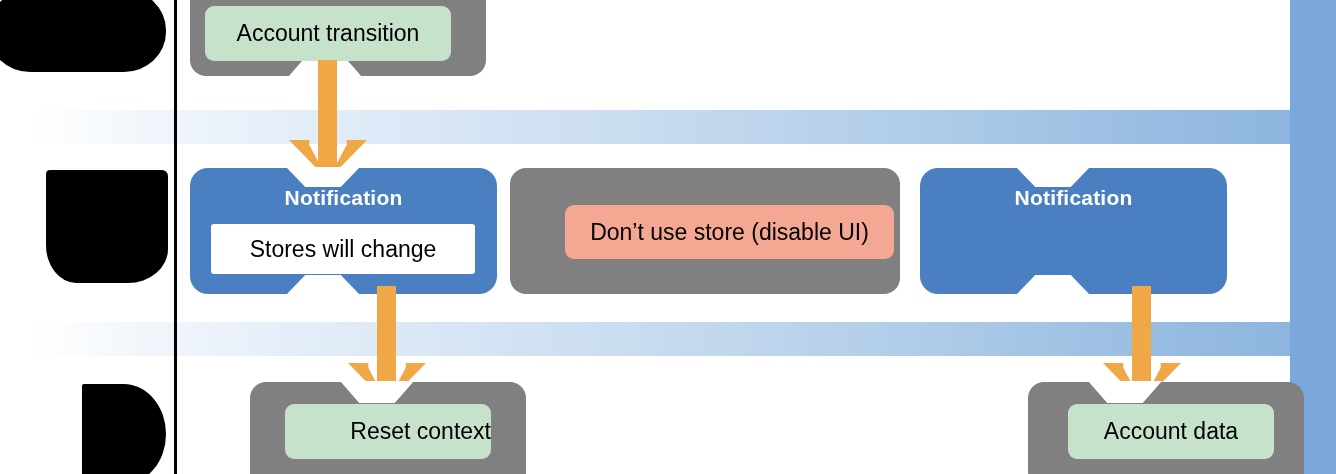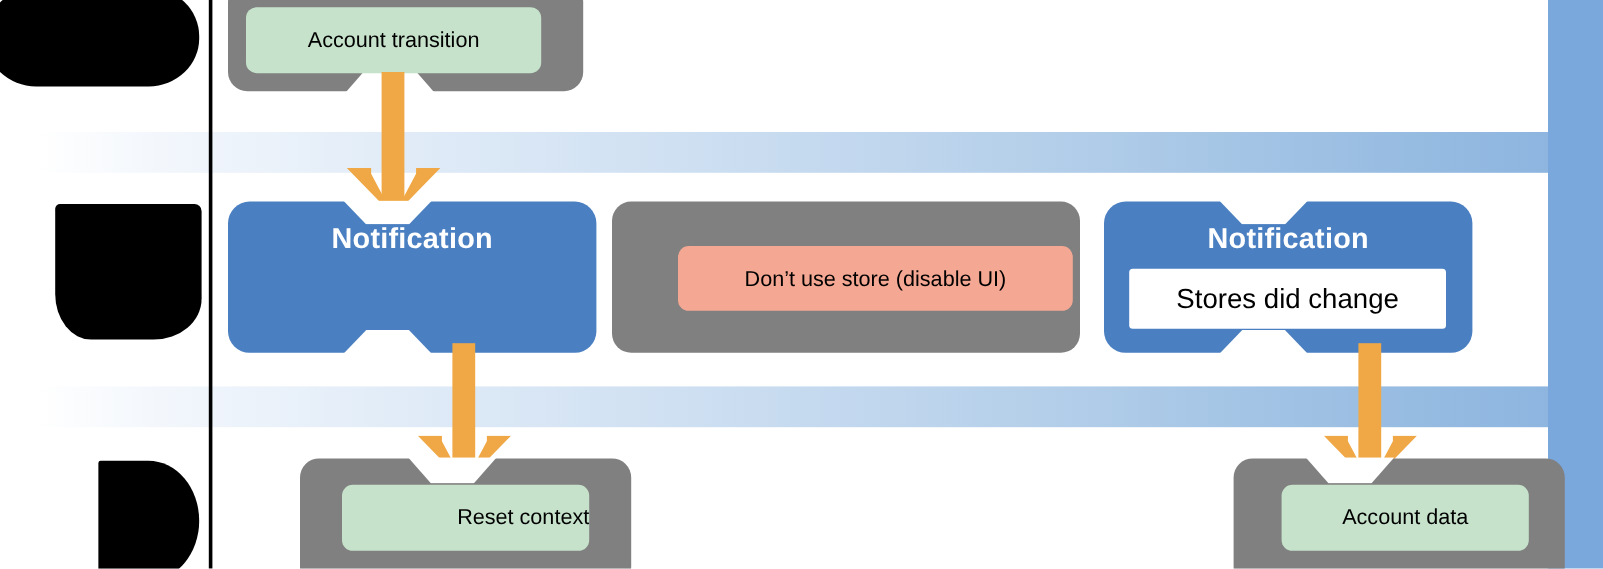--- a/index.html
+++ b/index.html
@@ -80,41 +80,41 @@
     clip-path:polygon(0 0,26% 100%,74% 100%,100% 0);
   }
 
   
   .pill{
     position:absolute;
     display:flex;
     align-items:center;
     justify-content:center;
     border-radius:9px;
-    font-size:18px;
+    font-size:23px;
     color:#000000;
     white-space:nowrap;
   }
   .pill.green{ background:#c6e2cb; }
   .pill.red{   background:#f4a792; }
 
   
   .notif{
     position:absolute;
     background:#4a7fc1;
     border-radius:18px;
   }
   .notif-title{
     position:absolute;
     left:0;right:0;
     top:18px;
     text-align:center;
     color:#ffffff;
     font-weight:bold;
-    font-size:24px;
+    font-size:21px;
     letter-spacing:.2px;
   }
   .notif-body{
     position:absolute;
     background:#ffffff;
     border-radius:3px;
     display:flex;
     align-items:center;
     justify-content:center;
     font-size:23px;
@@ -177,32 +177,32 @@
   <div class="pill green" style="left:205px;top:6px;width:246px;height:55px;">
     <span>Account transition</span>
   </div>
 
   <div class="arrow-shaft" style="left:318px;top:60px;height:115px;"></div>
   <div class="arrow-head" style="left:289px;top:140px;"></div>
 
   <div class="notif" style="left:190px;top:168px;width:307px;height:126px;">
     <div class="notif-notch-top" style="left:96px;"></div>
     <div class="notif-title">Notification</div>
+    <div class="notif-body" style="left:21px;top:56px;width:264px;height:50px;">Stores will change</div>
     <div class="notif-notch-bottom" style="left:96px;"></div>
   </div>
 
   <div class="gray-box" style="left:510px;top:168px;width:390px;height:126px;"></div>
   <div class="pill red" style="left:541px;top:205px;width:329px;height:54px;margin-left:24px;">
     <span>Don’t use store (disable UI)</span>
   </div>
 
   <div class="notif" style="left:920px;top:168px;width:307px;height:126px;">
     <div class="notif-notch-top" style="left:96px;"></div>
     <div class="notif-title">Notification</div>
-    <div class="notif-body" style="left:21px;top:56px;width:264px;height:50px;">Stores did change</div>
     <div class="notif-notch-bottom" style="left:96px;"></div>
   </div>
 
   <div class="arrow-shaft" style="left:377px;top:286px;height:110px;"></div>
   <div class="arrow-head" style="left:348px;top:363px;"></div>
 
   <div class="arrow-shaft" style="left:1132px;top:286px;height:110px;"></div>
   <div class="arrow-head" style="left:1103px;top:363px;"></div>
 
   <div class="gray-box" style="left:250px;top:382px;width:276px;height:106px;">

